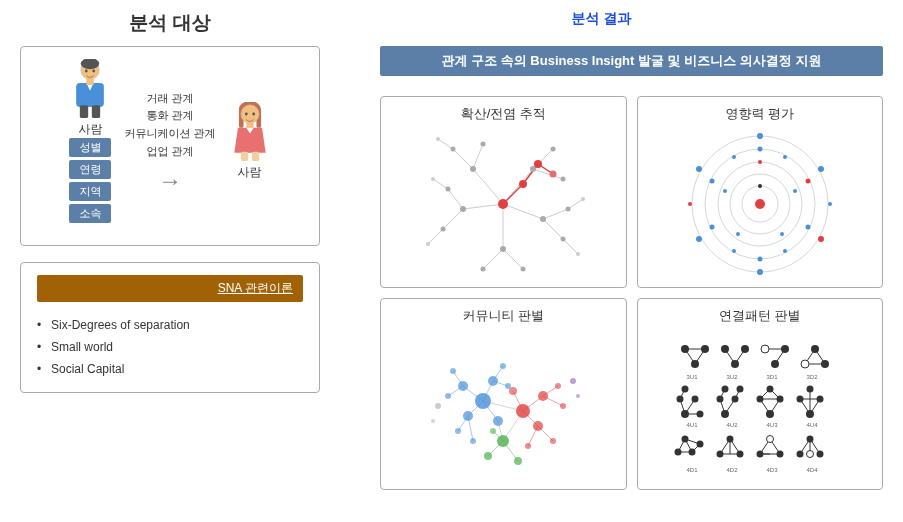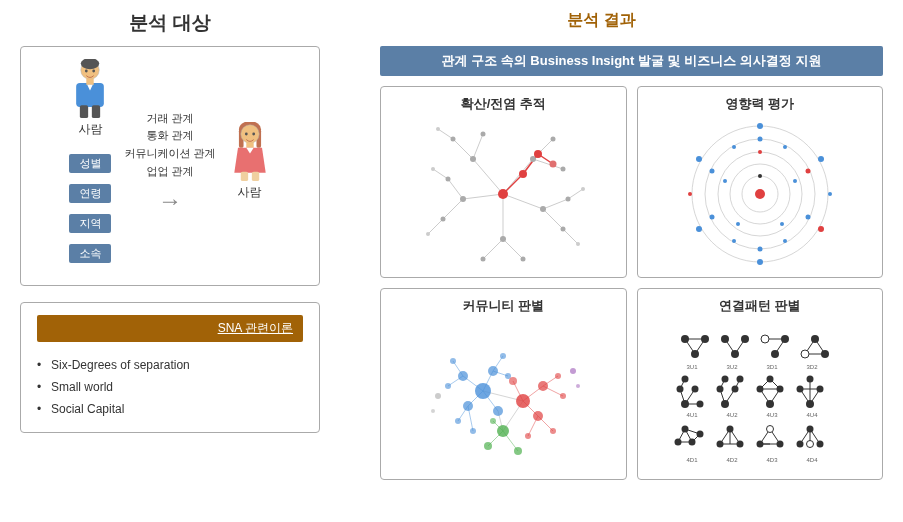--- a/index.html
+++ b/index.html
@@ -83,22 +83,22 @@
     }
 
     .person-label {
       font-size: 12px;
       margin-top: 2px;
     }
 
     .attribute-tags {
       display: flex;
       flex-direction: column;
-      gap: 11px;
-      margin-top: 16px;
+      gap: 3px;
+      margin-top: 0;
       align-items: center;
     }
 
     .attr-tag {
       background: #5b7fa6;
       color: #fff;
       font-size: 11px;
       padding: 2px 10px;
       border-radius: 2px;
       text-align: center;
@@ -140,21 +140,21 @@
       position: absolute;
       left: 0;
       color: #333;
     }
 
     
     .right-panel {
       flex: 1;
       display: flex;
       flex-direction: column;
-      gap: 0;
+      gap: 10px;
       padding-left: 40px;
     }
 
     .result-header {
       background: #5b7fa6;
       color: #fff;
       text-align: center;
       padding: 6px 10px;
       font-size: 13px;
       font-weight: bold;
@@ -174,21 +174,21 @@
       border: 1.5px solid #aaa;
       border-radius: 4px;
       padding: 8px;
       display: flex;
       flex-direction: column;
       align-items: center;
     }
 
     .chart-title {
       font-size: 13px;
-      font-weight: bold;
+      font-weight: normal;
       color: #333;
       margin-bottom: 6px;
     }
 
     .chart-visual {
       flex: 1;
       width: 100%;
       display: flex;
       align-items: center;
       justify-content: center;
@@ -205,23 +205,23 @@
       width: 300px;
       text-align: center;
       font-size: 19px;
       font-weight: bold;
       color: #333;
     }
 
     .heading-right {
       flex: 1;
       text-align: center;
-      font-size: 16px;
+      font-size: 14px;
       font-weight: bold;
-      color: #a16207;
+      color: #1d4ed8;
     }
   </style>
 </head>
 <body>
 
 <div class="page-headings">
   <div class="heading-left">분석 대상</div>
   <div class="heading-right">분석 결과</div>
 </div>
 

